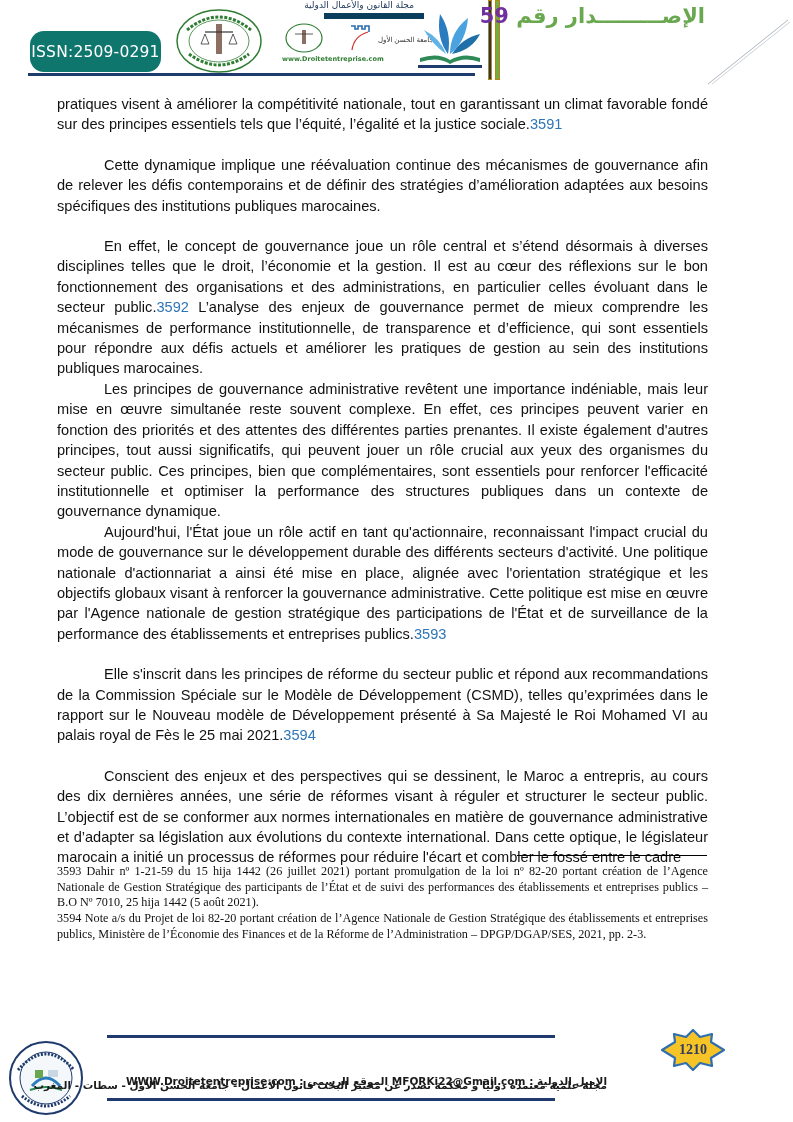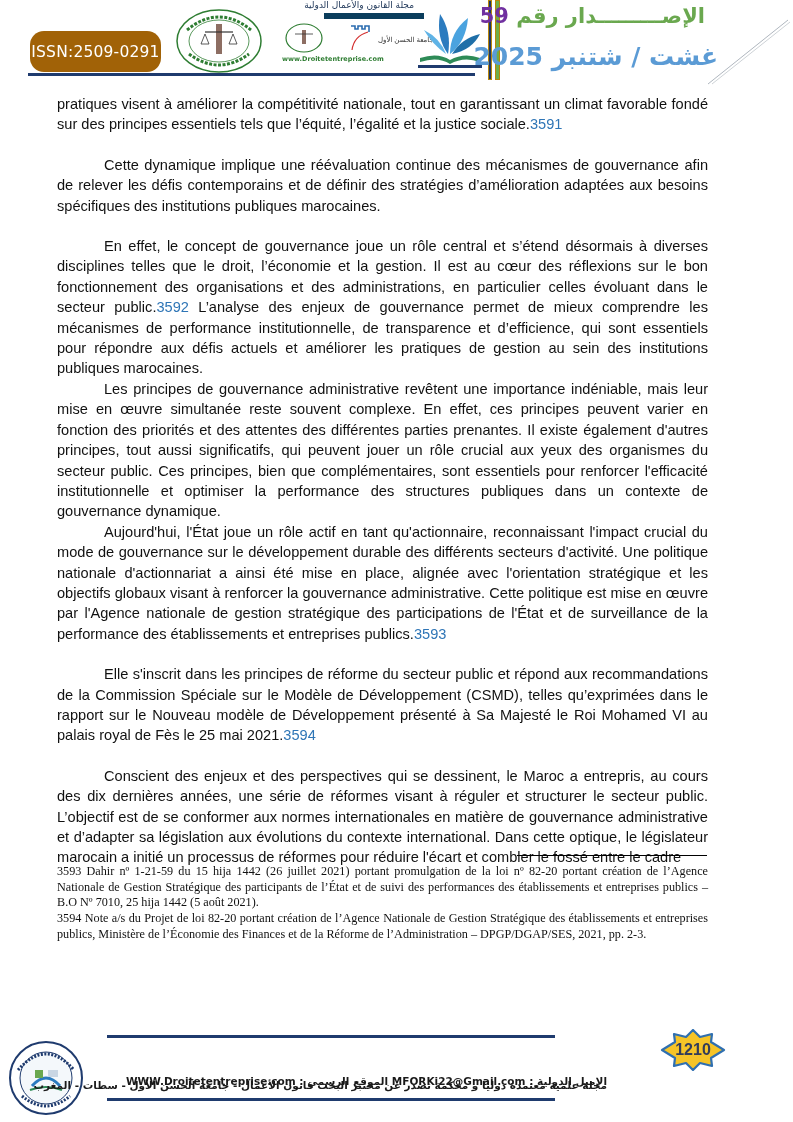--- a/index.html
+++ b/index.html
@@ -2,21 +2,21 @@
 <html><head>
 <meta charset="utf-8">
 <style>
   html, body { margin: 0; padding: 0; background: #ffffff; }
   body { width: 793px; height: 1122px; position: relative; overflow: hidden;
          font-family: "Liberation Sans Narrow", "Liberation Sans", sans-serif; color: #111; }
 
   
   .header { position: absolute; left: 0; top: 0; width: 793px; height: 90px; }
   .issn-badge { position: absolute; left: 30px; top: 31px; width: 131px; height: 41px;
-                background: #a16207; border-radius: 14px; color: #fff;
+                background: #0f766e; border-radius: 14px; color: #fff;
                 font-family: "DejaVu Sans", sans-serif; font-size: 15.5px; font-weight: normal;
                 display: flex; align-items: center; justify-content: center; letter-spacing: 0.2px; }
   .lab-seal { position: absolute; left: 175px; top: 8px; width: 88px; height: 66px; }
   .journal-logo { position: absolute; left: 282px; top: 0; width: 198px; height: 68px; }
   .journal-logo .jtitle { position: absolute; right: 66px; top: 0; font-size: 9px; color: #1d3557;
                           font-family: "DejaVu Sans", sans-serif; direction: rtl; white-space: nowrap; }
   .journal-logo .jsub { position: absolute; left: 42px; top: 13px; width: 100px; height: 6px; background: #0b3d5c; }
   .journal-logo .jsite { position: absolute; left: 0; top: 55px; font-size: 6.5px; color: #2e7d32; font-weight: bold;
                          font-family: "DejaVu Sans", sans-serif; }
   .journal-logo .juniv { position: absolute; left: 96px; top: 36px; font-size: 7px; color: #333; }
@@ -50,21 +50,21 @@
   .footer-seal { position: absolute; left: 8px; top: 1040px; width: 76px; height: 76px; }
   .footer-rule { position: absolute; left: 107px; width: 448px; height: 3px; background: #1f3b6e; }
   .footer-rule.top { top: 1035px; }
   .footer-rule.bottom { top: 1098px; }
   .footer-line1 { position: absolute; left: 107px; top: 1049px; width: 500px; text-align: right; direction: rtl;
                   font-family: "DejaVu Sans", sans-serif; font-size: 10.5px; font-weight: bold; color: #1a1a1a; white-space: nowrap; margin-top: 30px; }
   .footer-line2 { position: absolute; left: 107px; top: 1075px; width: 500px; text-align: right; direction: rtl;
                   font-family: "DejaVu Sans", sans-serif; font-size: 10.5px; font-weight: bold; color: #1a1a1a; white-space: nowrap; }
   .page-badge { position: absolute; left: 660px; top: 1029px; width: 66px; height: 42px; }
   .page-badge .num { position: absolute; left: 0; top: 0; width: 66px; height: 42px; display: flex; align-items: center; justify-content: center;
-                     font-family: Liberation Sans, sans-serif; font-weight: bold; font-size: 16px; color: #333c5a; }
+                     font-family: Liberation Serif, serif; font-weight: bold; font-size: 14px; color: #333c5a; }
 </style>
 </head>
 <body>
 
 <div class="header">
   <div class="issn-badge">ISSN:2509-0291</div>
 
   <svg class="lab-seal" viewBox="0 0 88 66">
     <ellipse cx="44" cy="33" rx="42" ry="31" fill="#fff" stroke="#2e7d32" stroke-width="1.5"></ellipse>
     <ellipse cx="44" cy="33" rx="30" ry="21" fill="none" stroke="#2e7d32" stroke-width="0.8"></ellipse>
@@ -104,21 +104,20 @@
 
   <div class="header-bars">
     <div class="bar1"></div>
     <div class="bar2"></div>
   </div>
 
   <div class="issue-line1">
     <span>الإصـــــــــدار رقم</span>
     <span class="num">59</span>
   </div>
-  <div class="issue-line2">غشت / شتنبر 2025</div>
 
   <svg class="diag-deco" viewBox="0 0 90 68">
     <line x1="8" y1="66" x2="88" y2="2" stroke="#9aa3ad" stroke-width="0.8"></line>
     <line x1="12" y1="66" x2="90" y2="4" stroke="#c0c6cc" stroke-width="0.8"></line>
   </svg>
 </div>
 
 <div class="content">
   <p><span>pratiques visent à améliorer la compétitivité nationale, tout en garantissant un climat favorable fondé sur des principes essentiels tels que l’équité, l’égalité et la justice sociale.</span><span class="fnref">3591</span></p>
   <p class="indent gap"><span>Cette dynamique implique une réévaluation continue des mécanismes de gouvernance afin de relever les défis contemporains et de définir des stratégies d’amélioration adaptées aux besoins spécifiques des institutions publiques marocaines.</span></p>

